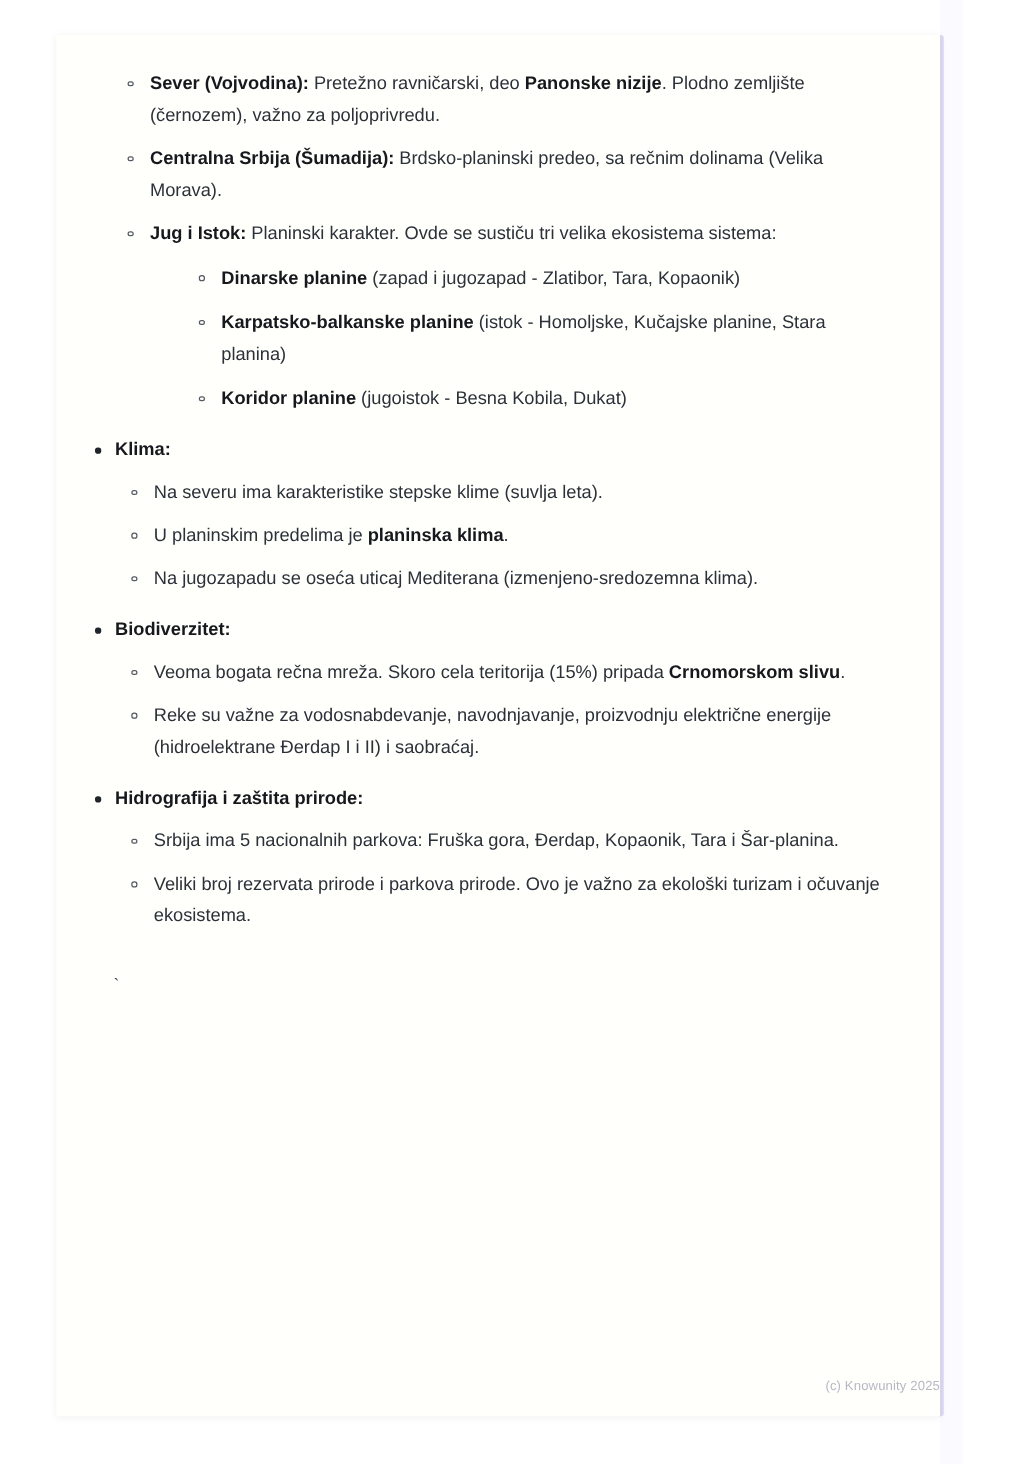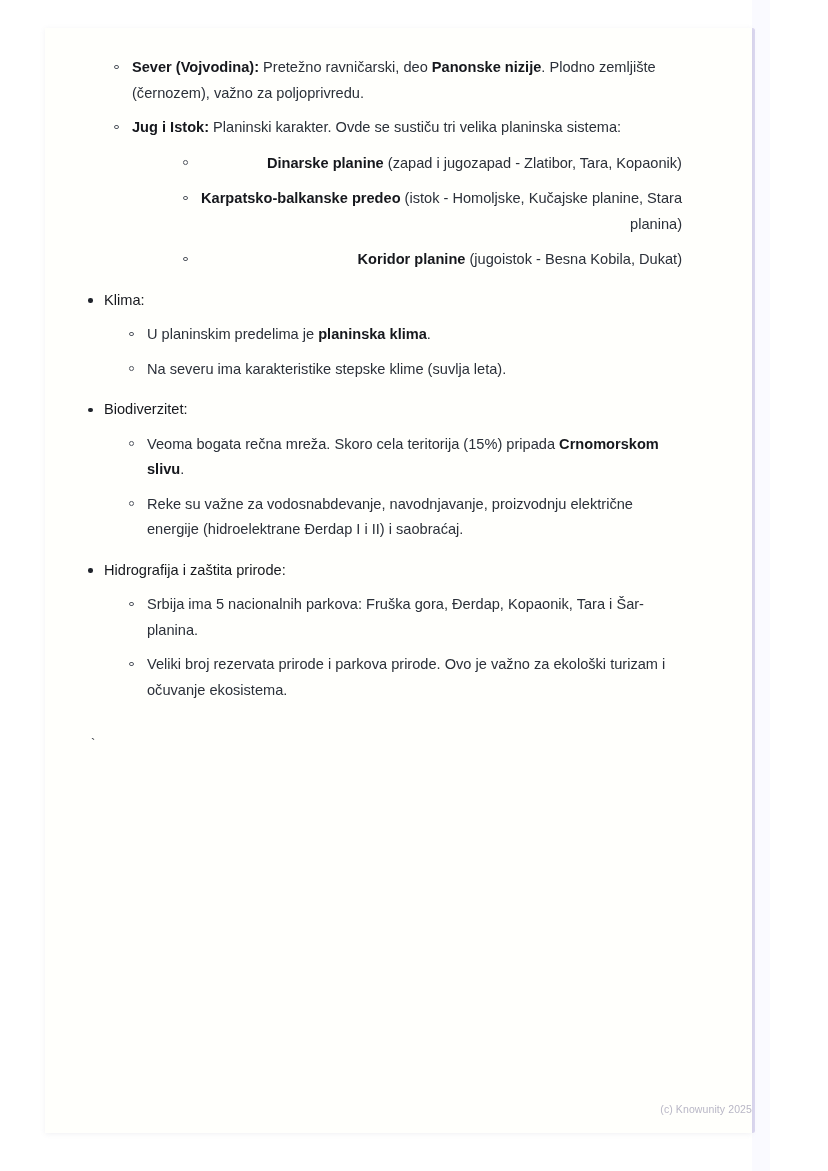--- a/index.html
+++ b/index.html
@@ -60,21 +60,21 @@
     top: 0;
     width: 707px;
     padding: 18px 40px 10px 18px;
     box-sizing: border-box;
     color: #20242b;
     font-size: 14.6px;
     line-height: 25.5px;
   }
 
   ul {
-    margin: 15px;
+    margin: 3px;
     padding: 0;
     list-style: none;
   }
 
   li {
     position: relative;
     margin: 0;
     padding: 0;
   }
 
@@ -116,40 +116,39 @@
     box-sizing: border-box;
   }
 
   
   .lvl3 {
     margin-top: 3px;
   }
   .lvl3 > li {
     padding-left: 28px;
     margin-top: 10px;
-    text-align: right;
   }
   .lvl3 > li::before {
     content: "";
     position: absolute;
     left: 10px;
     top: 9.5px;
     width: 4.6px;
     height: 4.6px;
     border-radius: 50%;
     border: 1.1px solid #555a63;
     background: transparent;
     box-sizing: border-box;
   }
 
   .lvl2.indent-deep { padding-left: 26px; }
   .lvl3 { padding-left: 26px; }
 
   .heading {
-    font-weight: normal;
+    font-weight: bold;
     color: #16181d;
   }
   b, .b {
     font-weight: bold;
     color: #16181d;
   }
   .txt { color: #2b3039; }
 
   
   #trailing-mark {
@@ -183,48 +182,54 @@
 
   <div id="page">
     <div id="content">
 
       <ul class="lvl2 indent-deep">
 
         <li>
           <span class="b">Sever (Vojvodina):</span><span class="txt"> Pretežno ravničarski, deo </span><span class="b">Panonske nizije</span><span class="txt">. Plodno zemljište (černozem), važno za poljoprivredu.</span>
         </li>
 
-
-        <li>
-          <span class="b">Jug i Istok:</span><span class="txt"> Planinski karakter. Ovde se sustiču tri velika planinska sistema:</span>
+        <li>
+          <span class="b">Centralna Srbija (Šumadija):</span><span class="txt"> Brdsko-planinski predeo, sa rečnim dolinama (Velika Morava).</span>
+        </li>
+
+        <li>
+          <span class="b">Jug i Istok:</span><span class="txt"> Planinski karakter. Ovde se sustiču tri velika ekosistema sistema:</span>
 
           <ul class="lvl3">
             <li>
               <span class="b">Dinarske planine</span><span class="txt"> (zapad i jugozapad - Zlatibor, Tara, Kopaonik)</span>
             </li>
             <li>
-              <span class="b">Karpatsko-balkanske predeo</span><span class="txt"> (istok - Homoljske, Kučajske planine, Stara planina)</span>
+              <span class="b">Karpatsko-balkanske planine</span><span class="txt"> (istok - Homoljske, Kučajske planine, Stara planina)</span>
             </li>
             <li>
               <span class="b">Koridor planine</span><span class="txt"> (jugoistok - Besna Kobila, Dukat)</span>
             </li>
           </ul>
         </li>
       </ul>
 
       <ul class="lvl1">
 
         <li>
           <span class="heading">Klima:</span>
           <ul class="lvl2">
             <li>
+              <span class="txt">Na severu ima karakteristike stepske klime (suvlja leta).</span>
+            </li>
+            <li>
               <span class="txt">U planinskim predelima je </span><span class="b">planinska klima</span><span class="txt">.</span>
             </li>
             <li>
-              <span class="txt">Na severu ima karakteristike stepske klime (suvlja leta).</span>
+              <span class="txt">Na jugozapadu se oseća uticaj Mediterana (izmenjeno-sredozemna klima).</span>
             </li>
           </ul>
         </li>
 
         <li>
           <span class="heading">Biodiverzitet:</span>
           <ul class="lvl2">
             <li>
               <span class="txt">Veoma bogata rečna mreža. Skoro cela teritorija (15%) pripada </span><span class="b">Crnomorskom slivu</span><span class="txt">.</span>
             </li>

